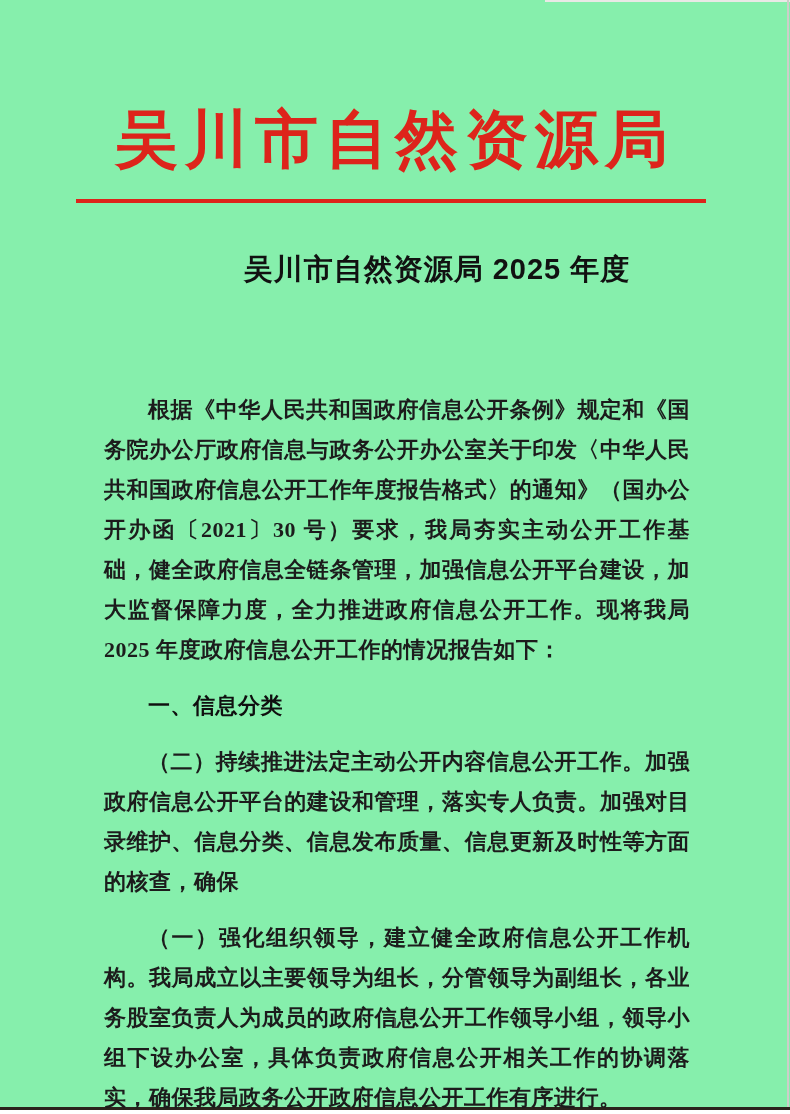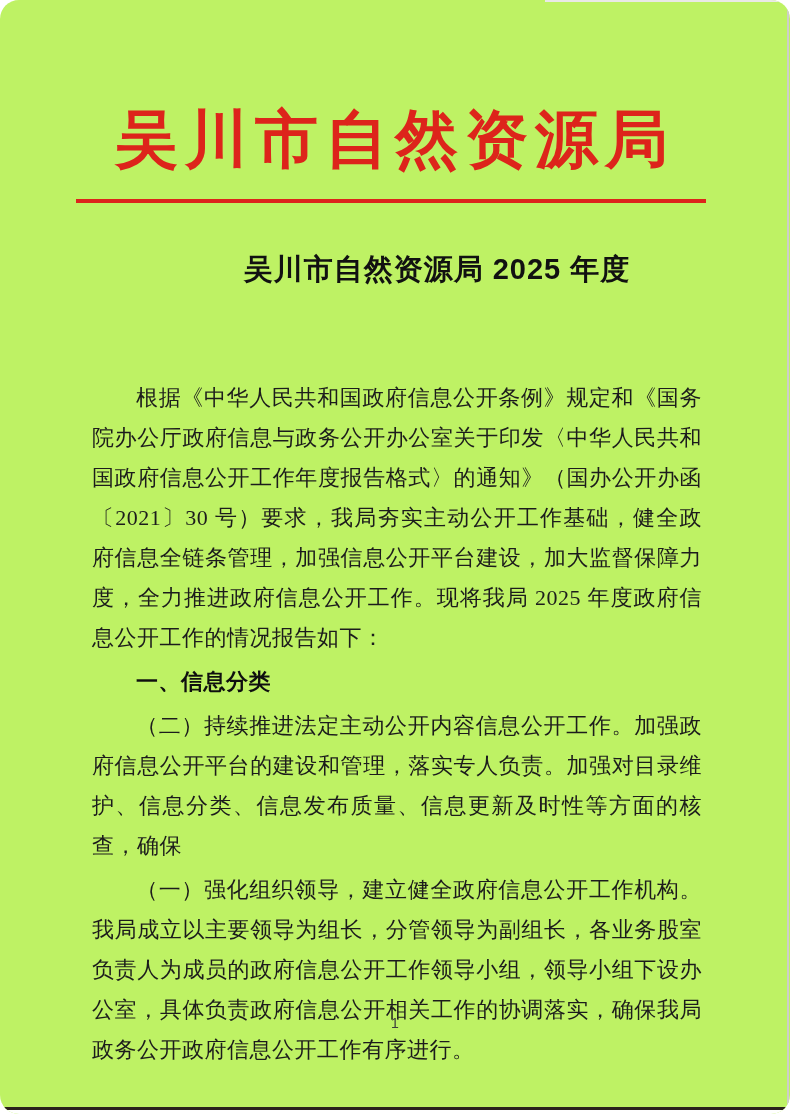--- a/index.html
+++ b/index.html
@@ -4,25 +4,24 @@
 <style>
   html, body {
     margin: 0;
     padding: 0;
     background: #ffffff;
   }
   .page {
     position: relative;
     width: 790px;
     height: 1114px;
-    background: #bef264;
+    background: #86efac;
     overflow: hidden;
     font-family: "Liberation Serif", "DejaVu Serif", serif;
     color: #1c1c1c;
-    border-radius: 19px;
   }
   
   .edge-right {
     position: absolute;
     top: 0;
     right: 1px;
     width: 2px;
     height: 100%;
     background: #cdcdc9;
   }
@@ -93,22 +92,23 @@
     position: absolute;
     top: 374px;
     left: 88px;
     width: 618px;
     font-size: 22px;
     line-height: 40px;
     text-align: justify;
     letter-spacing: 0.5px;
   }
   .body-text p {
-    margin: 4px;
+    margin: 16px;
     text-indent: 2em;
+    font-weight: bold;
   }
   .section-heading {
     font-family: "Liberation Sans", "DejaVu Sans", sans-serif;
     font-weight: bold;
     color: #0f0f0f;
   }
   .page-number {
     position: absolute;
     top: 1015px;
     left: 0;

